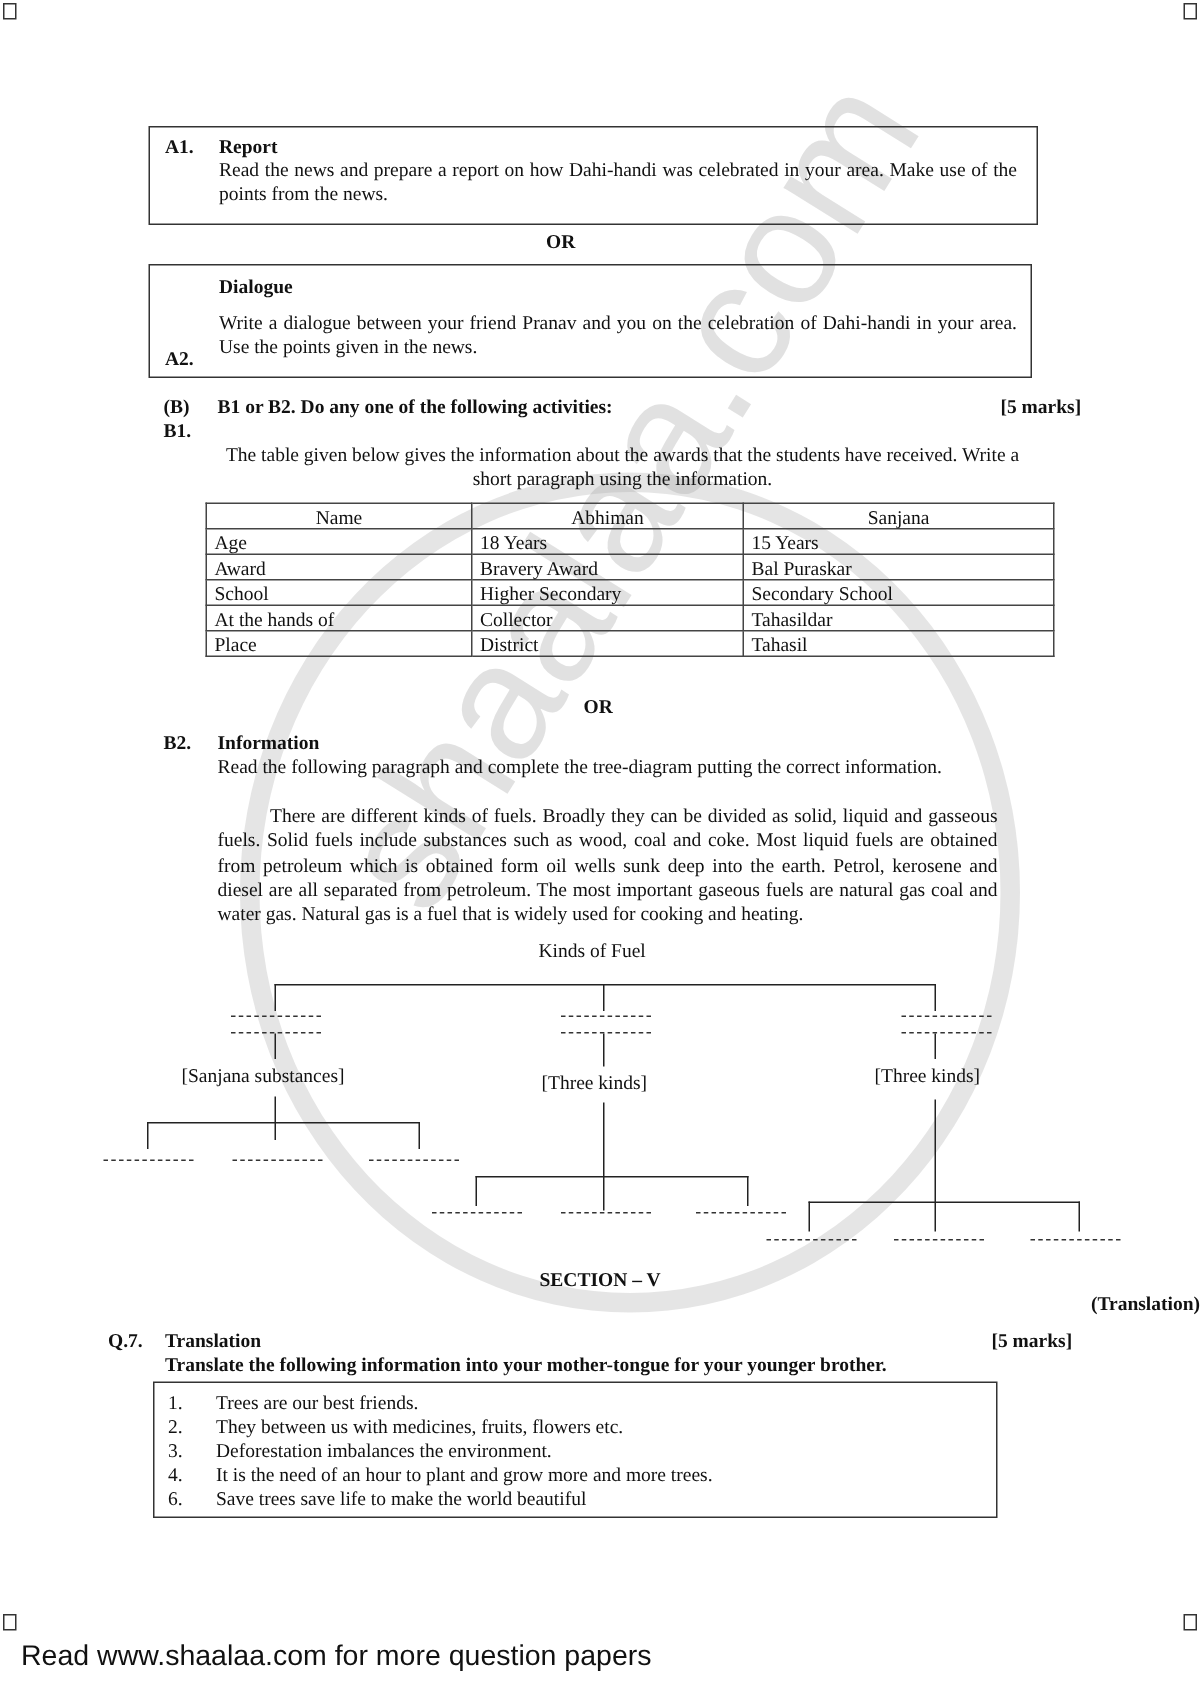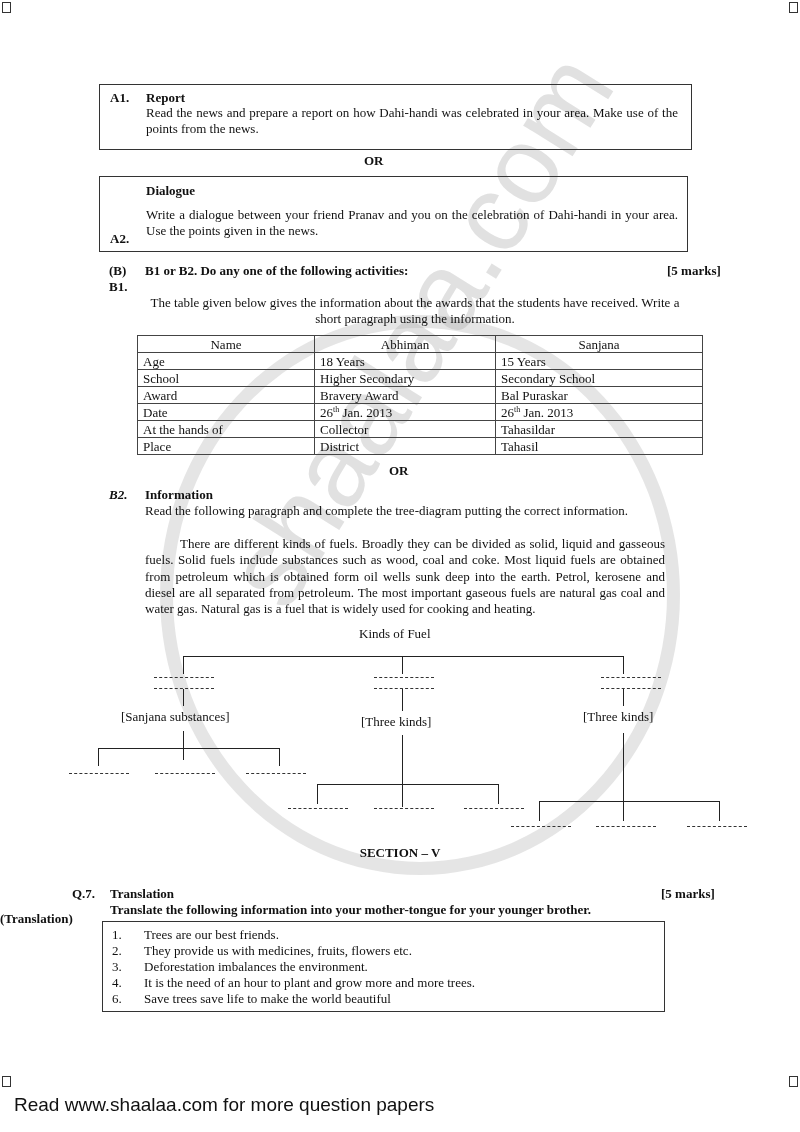--- a/index.html
+++ b/index.html
@@ -67,50 +67,45 @@
     <td class="c1">Name</td>
     <td class="c2">Abhiman</td>
     <td>Sanjana</td>
   </tr>
   <tr>
     <td>Age</td>
     <td>18 Years</td>
     <td>15 Years</td>
   </tr>
   <tr>
-    <td>School</td>
-    <td>Higher Secondary</td>
-    <td>Secondary School</td>
-  </tr>
-  <tr>
     <td>Award</td>
     <td>Bravery Award</td>
     <td>Bal Puraskar</td>
   </tr>
   <tr>
-    <td>Date</td>
-    <td><span>26</span><sup>th</sup><span> Jan. 2013</span></td>
-    <td><span>26</span><sup>th</sup><span> Jan. 2013</span></td>
+    <td>School</td>
+    <td>Higher Secondary</td>
+    <td>Secondary School</td>
   </tr>
   <tr>
     <td>At the hands of</td>
     <td>Collector</td>
     <td>Tahasildar</td>
   </tr>
   <tr>
     <td>Place</td>
     <td>District</td>
     <td>Tahasil</td>
   </tr>
 </tbody>
   </table>
 
 <div class="abs b" style="left:389px; top:463px;">OR</div>
 
-<span class="abs b" style="left:109px; top:487px;font-style:italic;">B2.</span>
+<span class="abs b" style="left:109px; top:487px;">B2.</span>
 <span class="abs b" style="left:145px; top:487px;">Information</span>
 <div class="abs" style="left:145px; top:503px; white-space:nowrap;">Read the following paragraph and complete the tree-diagram putting the correct information.</div>
 <div class="para" style="left:145px; top:536px; width:520px; text-indent:35px;">There are different kinds of fuels. Broadly they can be divided as solid, liquid and gasseous fuels. Solid fuels include substances such as wood, coal and coke. Most liquid fuels are obtained from petroleum which is obtained form oil wells sunk deep into the earth. Petrol, kerosene and diesel are all separated from petroleum. The most important gaseous fuels are natural gas coal and water gas. Natural gas is a fuel that is widely used for cooking and heating.</div>
 
 <div>
   <div class="abs" style="left:359px; top:626px;">Kinds of Fuel</div>
 
   <div class="line" style="left:183px; top:656px; width:441px; height:1.3px;"></div>
   <div class="line" style="left:183px; top:656px; width:1.3px; height:18px;"></div>
   <div class="line" style="left:402px; top:656px; width:1.3px; height:18px;"></div>
@@ -150,36 +145,36 @@
   <div class="line" style="left:623px; top:733px; width:1.3px; height:88px;"></div>
   <div class="line" style="left:539px; top:801px; width:181px; height:1.3px;"></div>
   <div class="line" style="left:539px; top:801px; width:1.3px; height:20px;"></div>
   <div class="line" style="left:719px; top:801px; width:1.3px; height:20px;"></div>
   <div class="dash" style="left:511px; top:826px; width:60px;"></div>
   <div class="dash" style="left:596px; top:826px; width:60px;"></div>
   <div class="dash" style="left:687px; top:826px; width:60px;"></div>
 </div>
 
 <div class="abs b" style="left:0; width:800px; top:845px; text-align:center;">SECTION – V</div>
-<div class="abs b" style="left:0; width:800px; top:911px; text-align:left;">(Translation)</div>
+<div class="abs b" style="left:0; width:800px; top:861px; text-align:right;">(Translation)</div>
 
 <span class="abs b" style="left:72px; top:886px;">Q.7.</span>
 <span class="abs b" style="left:110px; top:886px;">Translation</span>
 <span class="abs b" style="left:661px; top:886px;">[5 marks]</span>
 <div class="abs b" style="left:110px; top:902px; white-space:nowrap;">Translate the following information into your mother-tongue for your younger brother.</div>
 
 <div class="box" style="left:102px; top:921px; width:563px; height:91px; padding:5px 0 0 9px;">
   <ol class="trans">
     <li>
         <span class="n">1.</span>
         <span class="t">Trees are our best friends.</span>
       </li>
     <li>
         <span class="n">2.</span>
-        <span class="t">They provide us with medicines, fruits, flowers etc.</span>
+        <span class="t">They between us with medicines, fruits, flowers etc.</span>
       </li>
     <li>
         <span class="n">3.</span>
         <span class="t">Deforestation imbalances the environment.</span>
       </li>
     <li>
         <span class="n">4.</span>
         <span class="t">It is the need of an hour to plant and grow more and more trees.</span>
       </li>
     <li>

